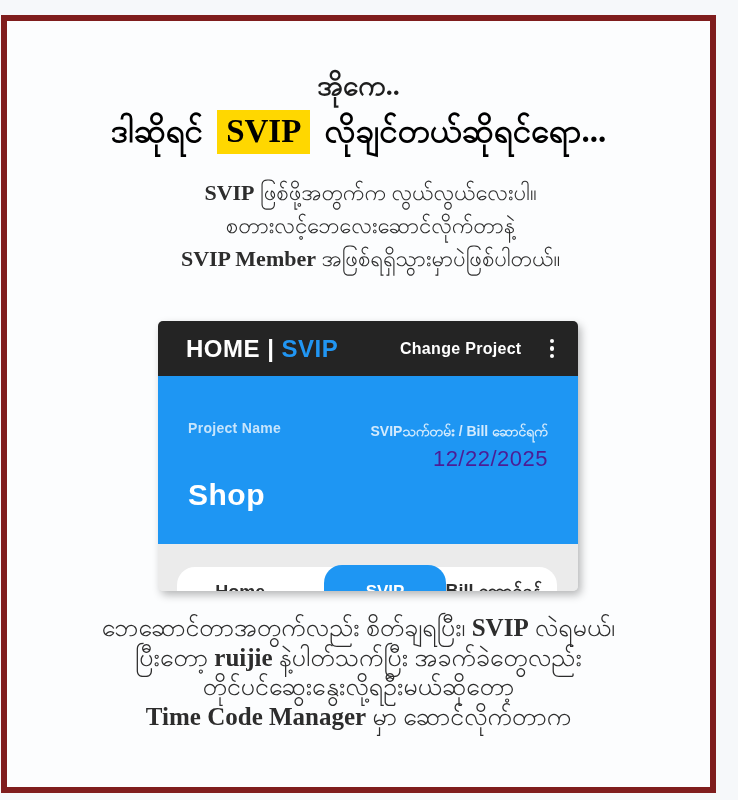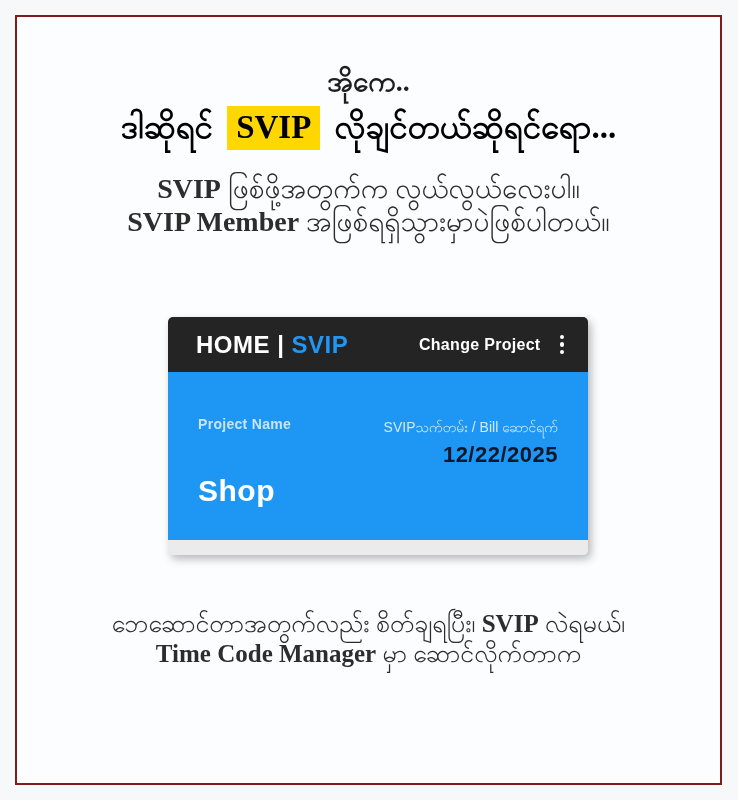--- a/index.html
+++ b/index.html
@@ -5,22 +5,22 @@
   html,body{margin:0;padding:0;}
   body{
     width:738px;height:800px;
     background:#f6f8fa;
     position:relative;
     font-family:"Liberation Serif","DejaVu Serif",serif;
     color:#222;
     overflow:hidden;
   }
   .frame{
-    position:absolute;left:15px;top:15px;width:703px;height:766px;
-    border:2px solid #7f1d1d;
+    position:absolute;left:1px;top:15px;width:703px;height:766px;
+    border:6px solid #7f1d1d;
     background:#fcfdfe;
   }
   
   .heading1{
     position:absolute;left:0;top:46px;width:100%;
     text-align:center;font-size:28px;font-weight:700;color:#1e1e1e;
   }
   .heading2{
     position:absolute;left:0;top:88px;width:100%;
     text-align:center;font-size:33px;font-weight:700;color:#000000;
@@ -30,66 +30,66 @@
     background:#FFD700;
     padding:3px 9px 5px 9px;
     margin:0 6px;
     font-weight:700;
   }
   
   .para{
     position:absolute;left:0;width:100%;
     text-align:center;color:#2d2d2d;
   }
-  .para1{top:155px;font-size:28px;line-height:33px;}
+  .para1{top:155px;font-size:22px;line-height:33px;padding-left:12px;}
   .para2{top:592px;font-size:25px;line-height:29.5px;}
   .para strong{font-weight:700;}
   
   .shot{
-    position:absolute;left:151px;top:300px;width:420px;height:238px;
+    position:absolute;left:151px;top:300px;width:420px;height:270px;
     border-radius:5px;
     box-shadow:3px 4px 9px rgba(0,0,0,0.28);
     overflow:hidden;
     background:#EBEBEB;
     font-family:"Liberation Sans","DejaVu Sans",sans-serif;
   }
   .appbar{
     height:55px;background:#242424;
     display:flex;align-items:center;
     padding:0 22px 0 28px;box-sizing:border-box;
   }
   .appbar-title{
     font-size:24px;font-weight:700;letter-spacing:0.5px;color:#ffffff;
     white-space:nowrap;
   }
   .appbar-title .svip{color:#2196F3;}
   .appbar-right{
-    margin-left:auto;display:flex;align-items:center;gap:17px;
+    margin-left:auto;display:flex;align-items:center;gap:26px;
   }
   .change-project{font-size:16px;font-weight:600;color:#ffffff;letter-spacing:0.3px;}
   .kebab{display:flex;flex-direction:column;gap:3px;padding:2px;}
   .kebab i{width:4.5px;height:4.5px;border-radius:50%;background:#ffffff;display:block;}
   .hero{
     position:relative;height:168px;background:#1E96F3;
   }
   .project-label{
     position:absolute;left:30px;top:44px;
     font-size:14px;font-weight:600;color:rgba(255,255,255,0.75);letter-spacing:0.3px;
   }
   .project-name{
     position:absolute;left:30px;top:62px;
     font-size:30px;font-weight:700;color:#ffffff;letter-spacing:0.5px;margin-top:40px;
   }
   .svip-label{
     position:absolute;right:30px;top:46px;
-    font-size:14px;font-weight:400;color:rgba(255,255,255,0.8);
+    font-size:14px;font-weight:700;color:rgba(255,255,255,0.8);
   }
   .hero-date{
     position:absolute;right:30px;top:70px;
-    font-size:22px;font-weight:700;color:#0f172a;letter-spacing:0.5px;
+    font-size:22px;font-weight:400;color:#4c1d95;letter-spacing:0.5px;
   }
   .tabbar{
     position:absolute;left:19px;top:191px;width:380px;height:50px;
     background:#ffffff;border-radius:18px;
     display:flex;align-items:center;
     z-index:2;
   }
   .tab{
     flex:1;text-align:center;
     font-size:18px;font-weight:600;color:#2f2f2f;
@@ -112,20 +112,21 @@
   <div class="heading1">အိုကေ..</div>
 
   <div class="heading2">
     <span>ဒါဆိုရင်</span>
     <span class="hl">SVIP</span>
     <span>လိုချင်တယ်ဆိုရင်ရော...</span>
   </div>
 
   <div class="para para1">
     <div class="auto-bold-latin"><strong>SVIP</strong> ဖြစ်ဖို့အတွက်က လွယ်လွယ်လေးပါ။</div>
+    <div class="auto-bold-latin">စတားလင့်ဘေလေးဆောင်လိုက်တာနဲ့</div>
     <div class="auto-bold-latin"><strong>SVIP Member</strong> အဖြစ်ရရှိသွားမှာပဲဖြစ်ပါတယ်။</div>
   </div>
 
   <div class="shot">
 
     <div class="appbar">
       <div class="appbar-title">
         <span>HOME |</span>
         <span class="svip">SVIP</span>
       </div>
@@ -151,16 +152,18 @@
         <div class="tab">Bill ဆောင်ရန်</div>
         <div class="tab-pill">SVIP</div>
       </div>
     </div>
 
     <div class="shot-footer"></div>
   </div>
 
   <div class="para para2">
     <div class="auto-bold-latin">ဘေဆောင်တာအတွက်လည်း စိတ်ချရပြီး၊ <strong>SVIP</strong> လဲရမယ်၊</div>
+    <div class="auto-bold-latin">ပြီးတော့ <strong>ruijie</strong> နဲ့ပါတ်သက်ပြီး အခက်ခဲတွေလည်း</div>
+    <div class="auto-bold-latin">တိုင်ပင်ဆွေးနွေးလို့ရဦးမယ်ဆိုတော့</div>
     <div class="auto-bold-latin"><strong>Time Code Manager</strong> မှာ ဆောင်လိုက်တာက</div>
   </div>
 
 </div>
 
 </body></html>

